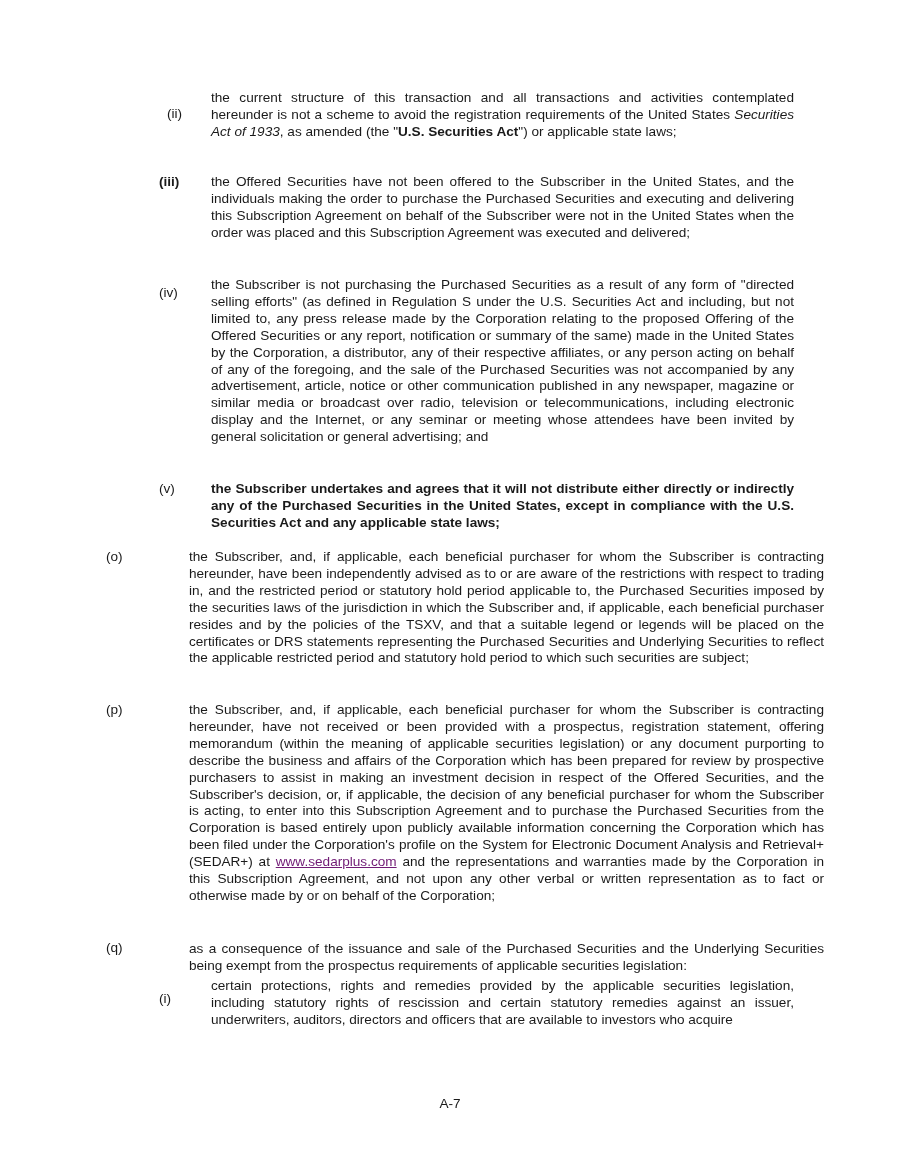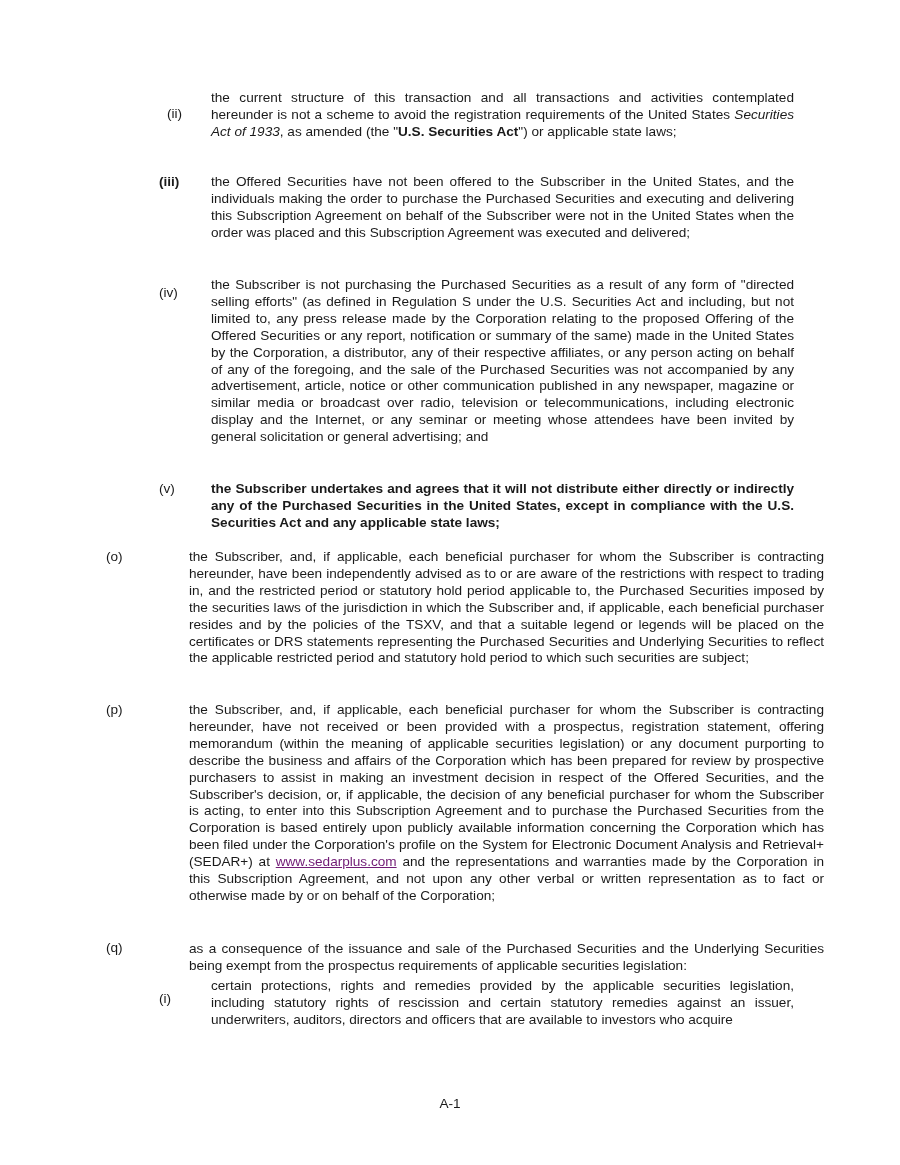--- a/index.html
+++ b/index.html
@@ -40,13 +40,13 @@
 <div class="para l1-text" style="top:702px;">
   <span>the Subscriber, and, if applicable, each beneficial purchaser for whom the Subscriber is contracting hereunder, have not received or been provided with a prospectus, registration statement, offering memorandum (within the meaning of applicable securities legislation) or any document purporting to describe the business and affairs of the Corporation which has been prepared for review by prospective purchasers to assist in making an investment decision in respect of the Offered Securities, and the Subscriber's decision, or, if applicable, the decision of any beneficial purchaser for whom the Subscriber is acting, to enter into this Subscription Agreement and to purchase the Purchased Securities from the Corporation is based entirely upon publicly available information concerning the Corporation which has been filed under the Corporation's profile on the System for Electronic Document Analysis and Retrieval+ (SEDAR+) at </span><a class="link">www.sedarplus.com</a><span> and the representations and warranties made by the Corporation in this Subscription Agreement, and not upon any other verbal or written representation as to fact or otherwise made by or on behalf of the Corporation;</span>
 </div>
 
 <div class="label l1-label" style="top:940px;">(q)</div>
 <div class="para l1-text" style="top:941px;">as a consequence of the issuance and sale of the Purchased Securities and the Underlying Securities being exempt from the prospectus requirements of applicable securities legislation:</div>
 
 <div class="label l2-label" style="top:991px;">(i)</div>
 <div class="para l2-text" style="top:970px;margin-top:8px;">certain protections, rights and remedies provided by the applicable securities legislation, including statutory rights of rescission and certain statutory remedies against an issuer, underwriters, auditors, directors and officers that are available to investors who acquire</div>
 
-<div class="footer">A-1</div>
+<div class="footer">A-7</div>
 
 </body></html>

